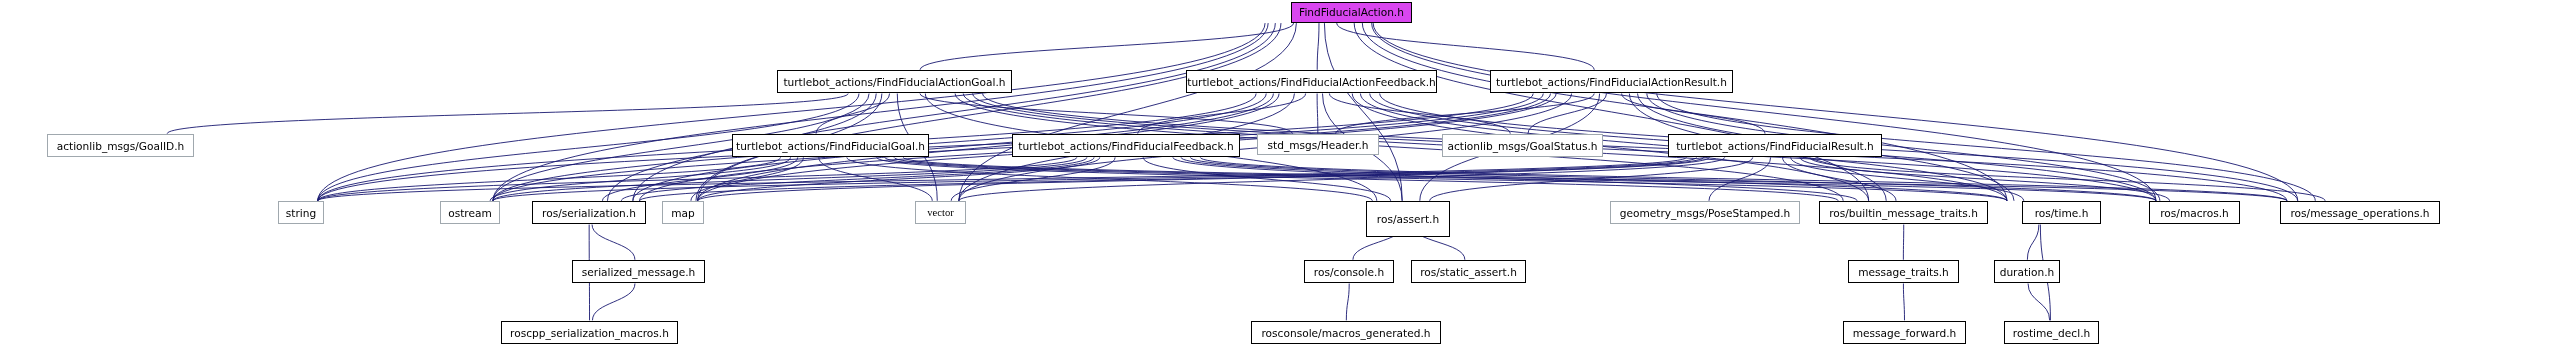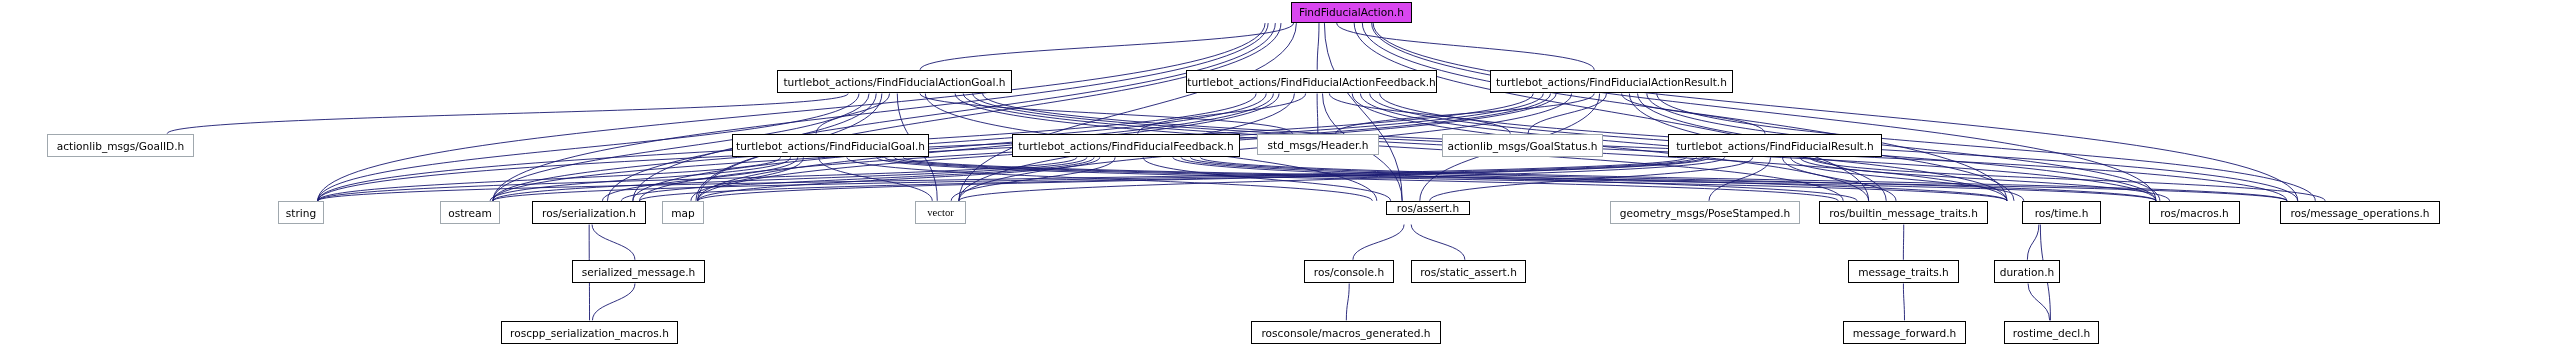--- a/index.html
+++ b/index.html
@@ -169,21 +169,21 @@
       </div>
       <div class="gnode " style="left: 532px; top: 201px; width: 114px; height: 23px;">
         <span>ros/serialization.h</span>
       </div>
       <div class="gnode leaf" style="left: 662px; top: 201px; width: 42px; height: 23px;">
         <span>map</span>
       </div>
       <div class="gnode leaf" style="left: 915px; top: 201px; width: 51px; height: 23px; font-family: Liberation Serif, serif;">
         <span>vector</span>
       </div>
-      <div class="gnode " style="left: 1366px; top: 201px; width: 84px; height: 14px; margin-left: 20px;">
+      <div class="gnode " style="left: 1366px; top: 201px; width: 84px; height: 36px;">
         <span>ros/assert.h</span>
       </div>
       <div class="gnode leaf" style="left: 1610px; top: 201px; width: 190px; height: 23px;">
         <span>geometry_msgs/PoseStamped.h</span>
       </div>
       <div class="gnode " style="left: 1819px; top: 201px; width: 169px; height: 23px;">
         <span>ros/builtin_message_traits.h</span>
       </div>
       <div class="gnode " style="left: 2000px; top: 201px; width: 79px; height: 23px; margin-left: 22px;">
         <span>ros/time.h</span>

